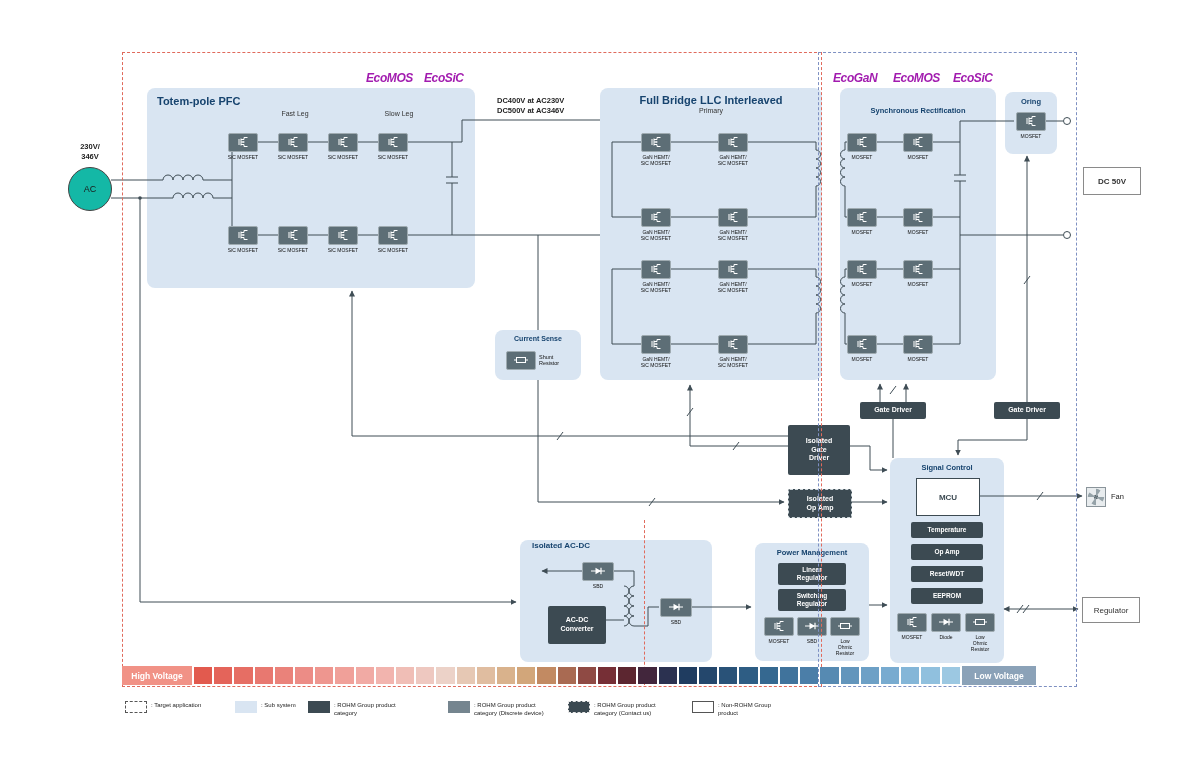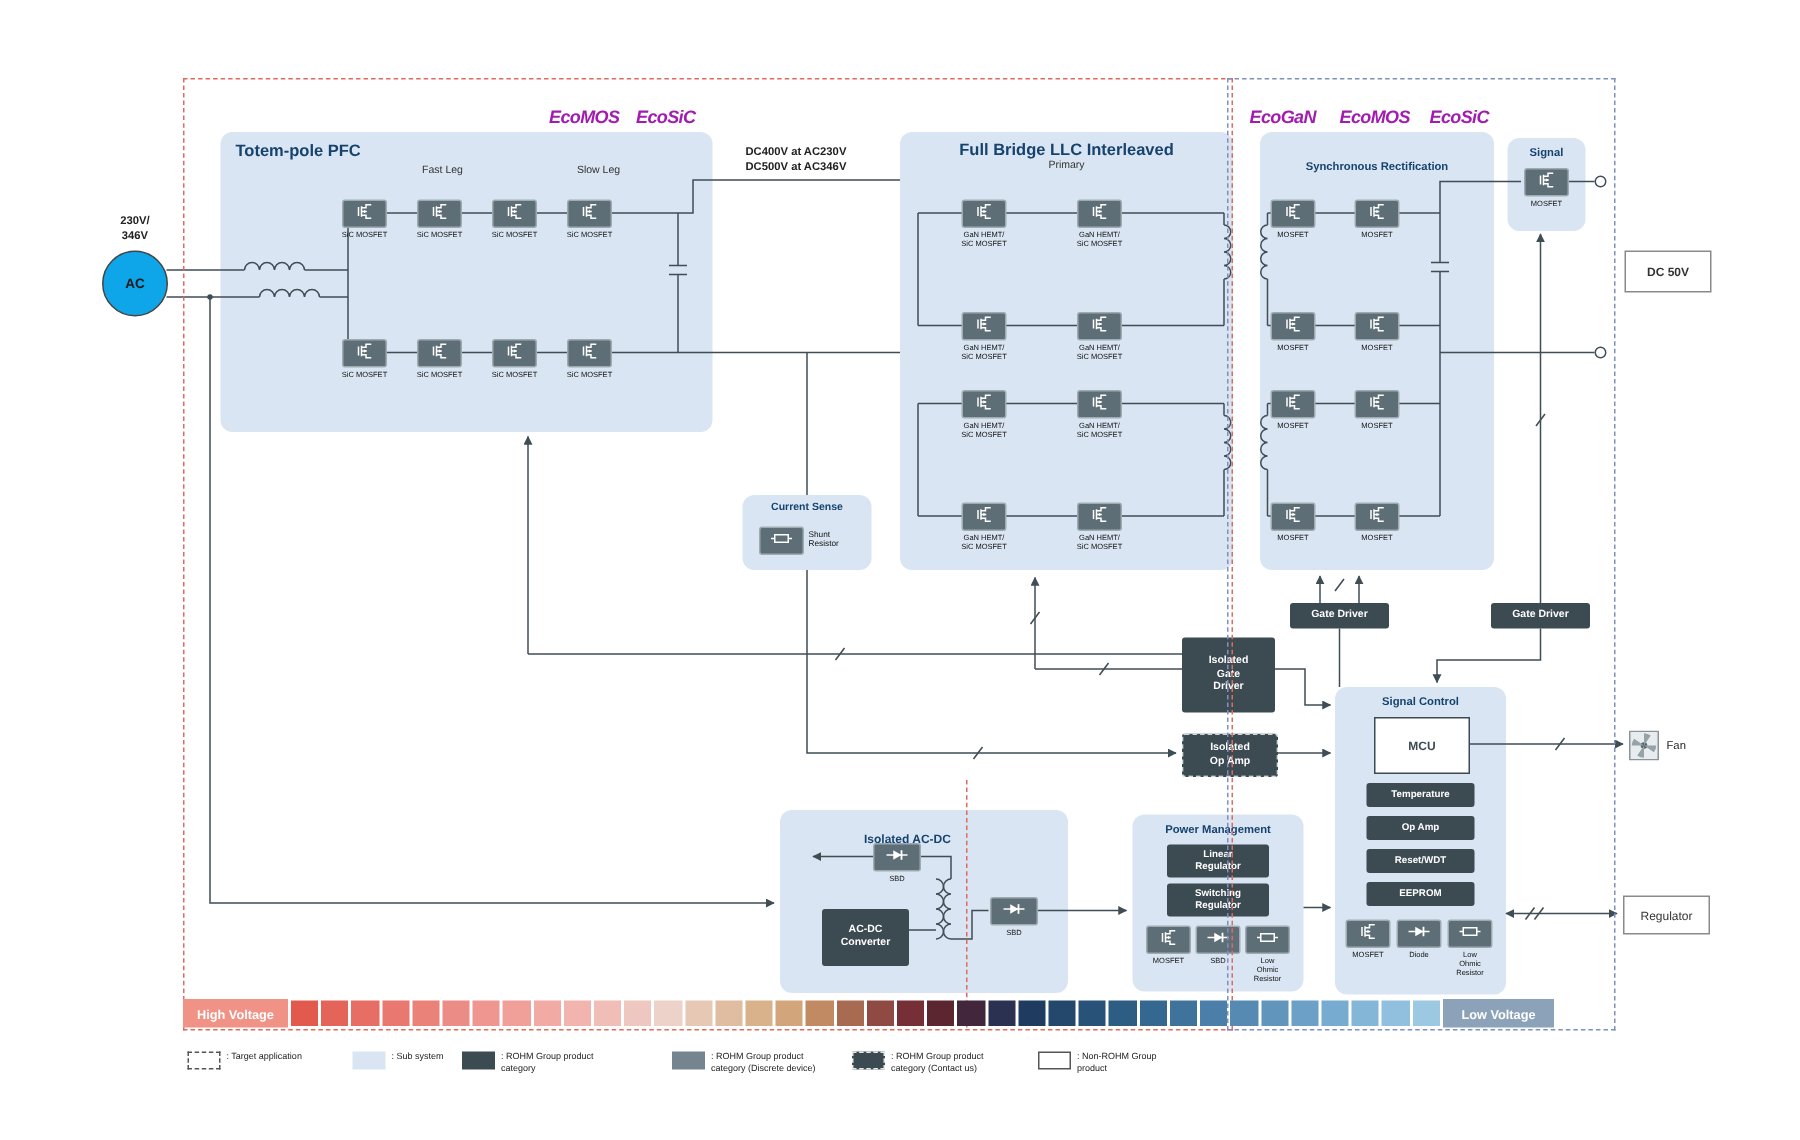--- a/index.html
+++ b/index.html
@@ -25,22 +25,22 @@
   
   .blk{position:absolute;background:var(--category);color:#fff;font-weight:bold;text-align:center;
        display:flex;align-items:center;justify-content:center;border-radius:2px;white-space:pre-line;
        z-index:2;line-height:1.25;}
   .blk.hatch{border:1.5px dashed #cfd8dc;}
   .mcu{position:absolute;background:#fff;border:1.5px solid var(--category);color:var(--category);
        font-weight:bold;font-size:8px;display:flex;align-items:center;justify-content:center;z-index:2;}
   .iobox{position:absolute;background:#fff;border:1px solid #8a8a8a;color:#333;font-weight:bold;font-size:8px;
        display:flex;align-items:center;justify-content:center;z-index:2;}
   .logo{position:absolute;font-style:italic;font-weight:bold;font-size:12px;color:#a21caf;letter-spacing:-0.4px;z-index:2;}
-  .ac-circle{position:absolute;width:42px;height:42px;border:1.6px solid #444;border-radius:50%;background:#0ea5e9;
-       display:flex;align-items:center;justify-content:center;font-size:9px;font-weight:bold;z-index:2;}
+  .ac-circle{position:absolute;width:42px;height:42px;border:1.6px solid #444;border-radius:50%;background:#14b8a6;
+       display:flex;align-items:center;justify-content:center;font-size:9px;font-weight:normal;z-index:2;}
   .small-note{position:absolute;font-size:7.5px;font-weight:bold;color:#222;line-height:1.3;z-index:2;}
   
   .vlabel{position:absolute;height:19px;color:#fff;font-weight:bold;font-size:8.5px;display:flex;
        align-items:center;justify-content:center;z-index:5;}
   .strip{position:absolute;display:flex;gap:2px;z-index:5;}
   .seg{flex:1;}
   
   .legend-item{position:absolute;display:flex;gap:4px;align-items:flex-start;z-index:2;}
   .sw{width:22px;height:12px;flex:none;box-sizing:border-box;}
   .sw.target{background:#fff;border:1px dashed #555;}
@@ -456,21 +456,21 @@
                 <path d="M9.5 6 7.6 4.9v2.2z" fill="#fff"></path>
               </svg></span>
           </div>
         <div class="dev-label">GaN HEMT/
 SiC MOSFET</div>
       </div>
     </div>
   </div>
 
   <div class="sub" style="left:1005px;top:92px;width:52px;height:62px;">
-    <div class="sub-title" style="left:0;top:5px;width:52px;text-align:center;font-size:7.5px;">Signal</div>
+    <div class="sub-title" style="left:0;top:5px;width:52px;text-align:center;font-size:7.5px;">Oring</div>
     <div class="row" style="left:8px;top:20px;">
       <div class="cell">
         <div class="dev">
             <span><svg width="16" height="12" viewBox="0 0 16 12">
                 <g fill="none" stroke="#fff" stroke-width="1">
                   <path d="M4 3v6"></path>
                   <path d="M6 2.5v7"></path>
                   <path d="M6 3.5h3V1.5h3.5"></path>
                   <path d="M6 8.5h3v2h3.5"></path>
                   <path d="M6 6h3.5"></path>
@@ -493,21 +493,21 @@
                 <rect x="3.5" y="3.5" width="9" height="5" fill="none" stroke="#fff" stroke-width="1"></rect>
               </svg></span>
           </div>
       </div>
     </div>
     <div class="dev-label pre txt-label" style="left:44px;top:22px;font-size:5.5px;text-align:left;">Shunt
 Resistor</div>
   </div>
 
   <div class="sub" style="left:520px;top:540px;width:192px;height:122px;">
-    <div class="sub-title" style="left:12px;top:15px;font-size:8px;margin-left:44px;">Isolated AC-DC</div>
+    <div class="sub-title" style="left:12px;top:1px;font-size:8px;">Isolated AC-DC</div>
     <div class="row" style="left:60px;top:22px;">
       <div class="cell">
         <div class="dev wide">
             <span><svg width="16" height="12" viewBox="0 0 16 12">
                 <path d="M1 6h14" stroke="#fff" stroke-width="1" fill="none"></path>
                 <path d="M5.5 2.8v6.4L11 6z" fill="#fff"></path>
                 <path d="M11 2.8v6.4" stroke="#fff" stroke-width="1.2"></path>
               </svg></span>
           </div>
         <div class="dev-label">SBD</div>

